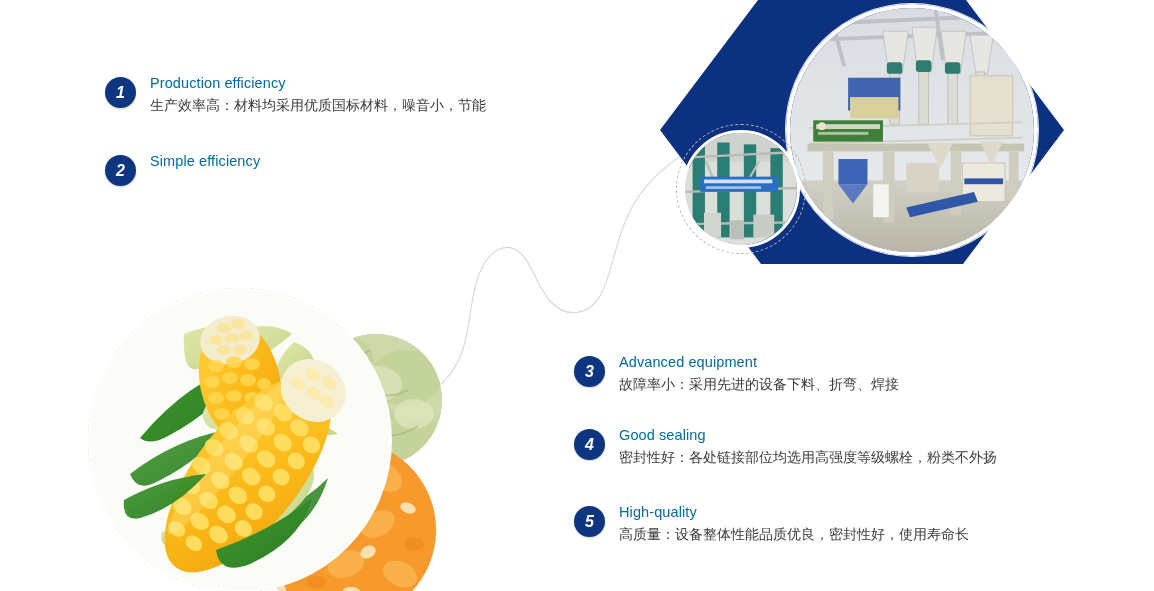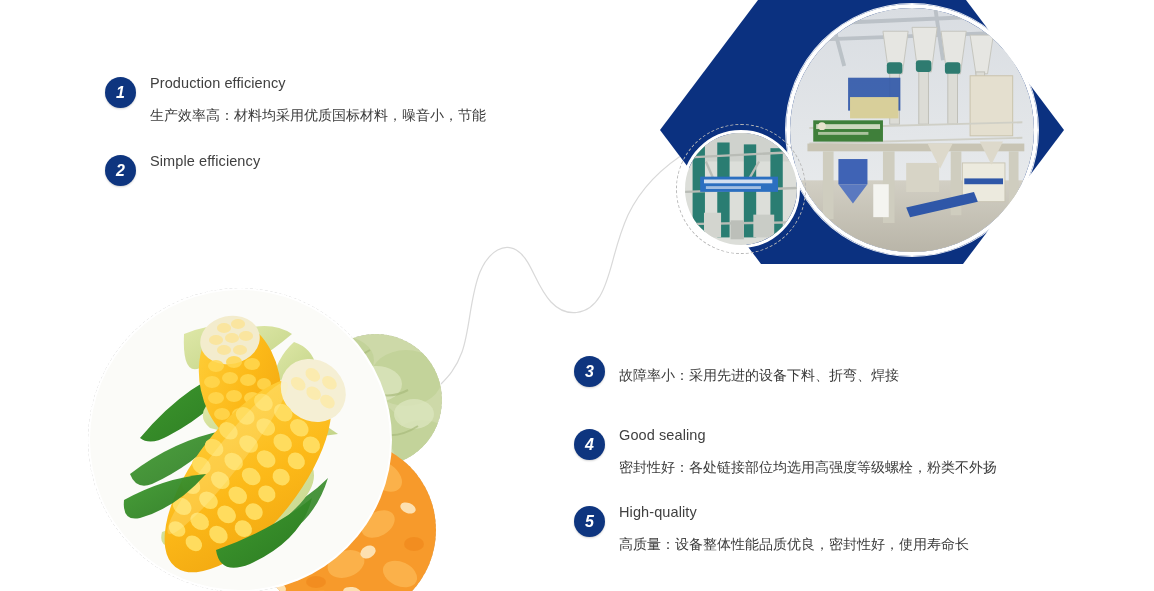--- a/index.html
+++ b/index.html
@@ -19,32 +19,32 @@
     background:#0e357f;
     color:#ffffff;
     font-size:16px;font-style:italic;font-weight:700;
     display:flex;align-items:center;justify-content:center;
     flex:0 0 31px;
     line-height:1;
     box-shadow:0 1px 2px rgba(0,0,0,.18);
   }
   .ftext{margin-left:14px;margin-top:-3px;}
   .ftitle{
-    color:#404040;
+    color:#0369a1;
     font-size:14.5px;
     letter-spacing:.1px;
     line-height:19px;
     white-space:nowrap;
   }
   .fdesc{
     color:#3b3b3b;
     font-size:14px;
     line-height:21px;
     white-space:nowrap;
-    margin-top:12px;
+    margin-top:2px;
   }
 
   
   .connector{position:absolute;left:0;top:0;pointer-events:none;}
 
   
   .circ{position:absolute;border-radius:50%;overflow:hidden;}
   .dashring{
     position:absolute;border-radius:50%;
     border:1px dashed #b5b5b5;
@@ -399,20 +399,21 @@
   <div class="feature" style="left:105px;top:155px;">
     <div class="badge">2</div>
     <div class="ftext">
       <div class="ftitle">Simple efficiency</div>
     </div>
   </div>
 
   <div class="feature" style="left:574px;top:356px;">
     <div class="badge">3</div>
     <div class="ftext">
+      <div class="ftitle">Advanced equipment</div>
       <div class="fdesc">故障率小：采用先进的设备下料、折弯、焊接</div>
     </div>
   </div>
 
   <div class="feature" style="left:574px;top:429px;">
     <div class="badge">4</div>
     <div class="ftext">
       <div class="ftitle">Good sealing</div>
       <div class="fdesc">密封性好：各处链接部位均选用高强度等级螺栓，粉类不外扬</div>
     </div>

